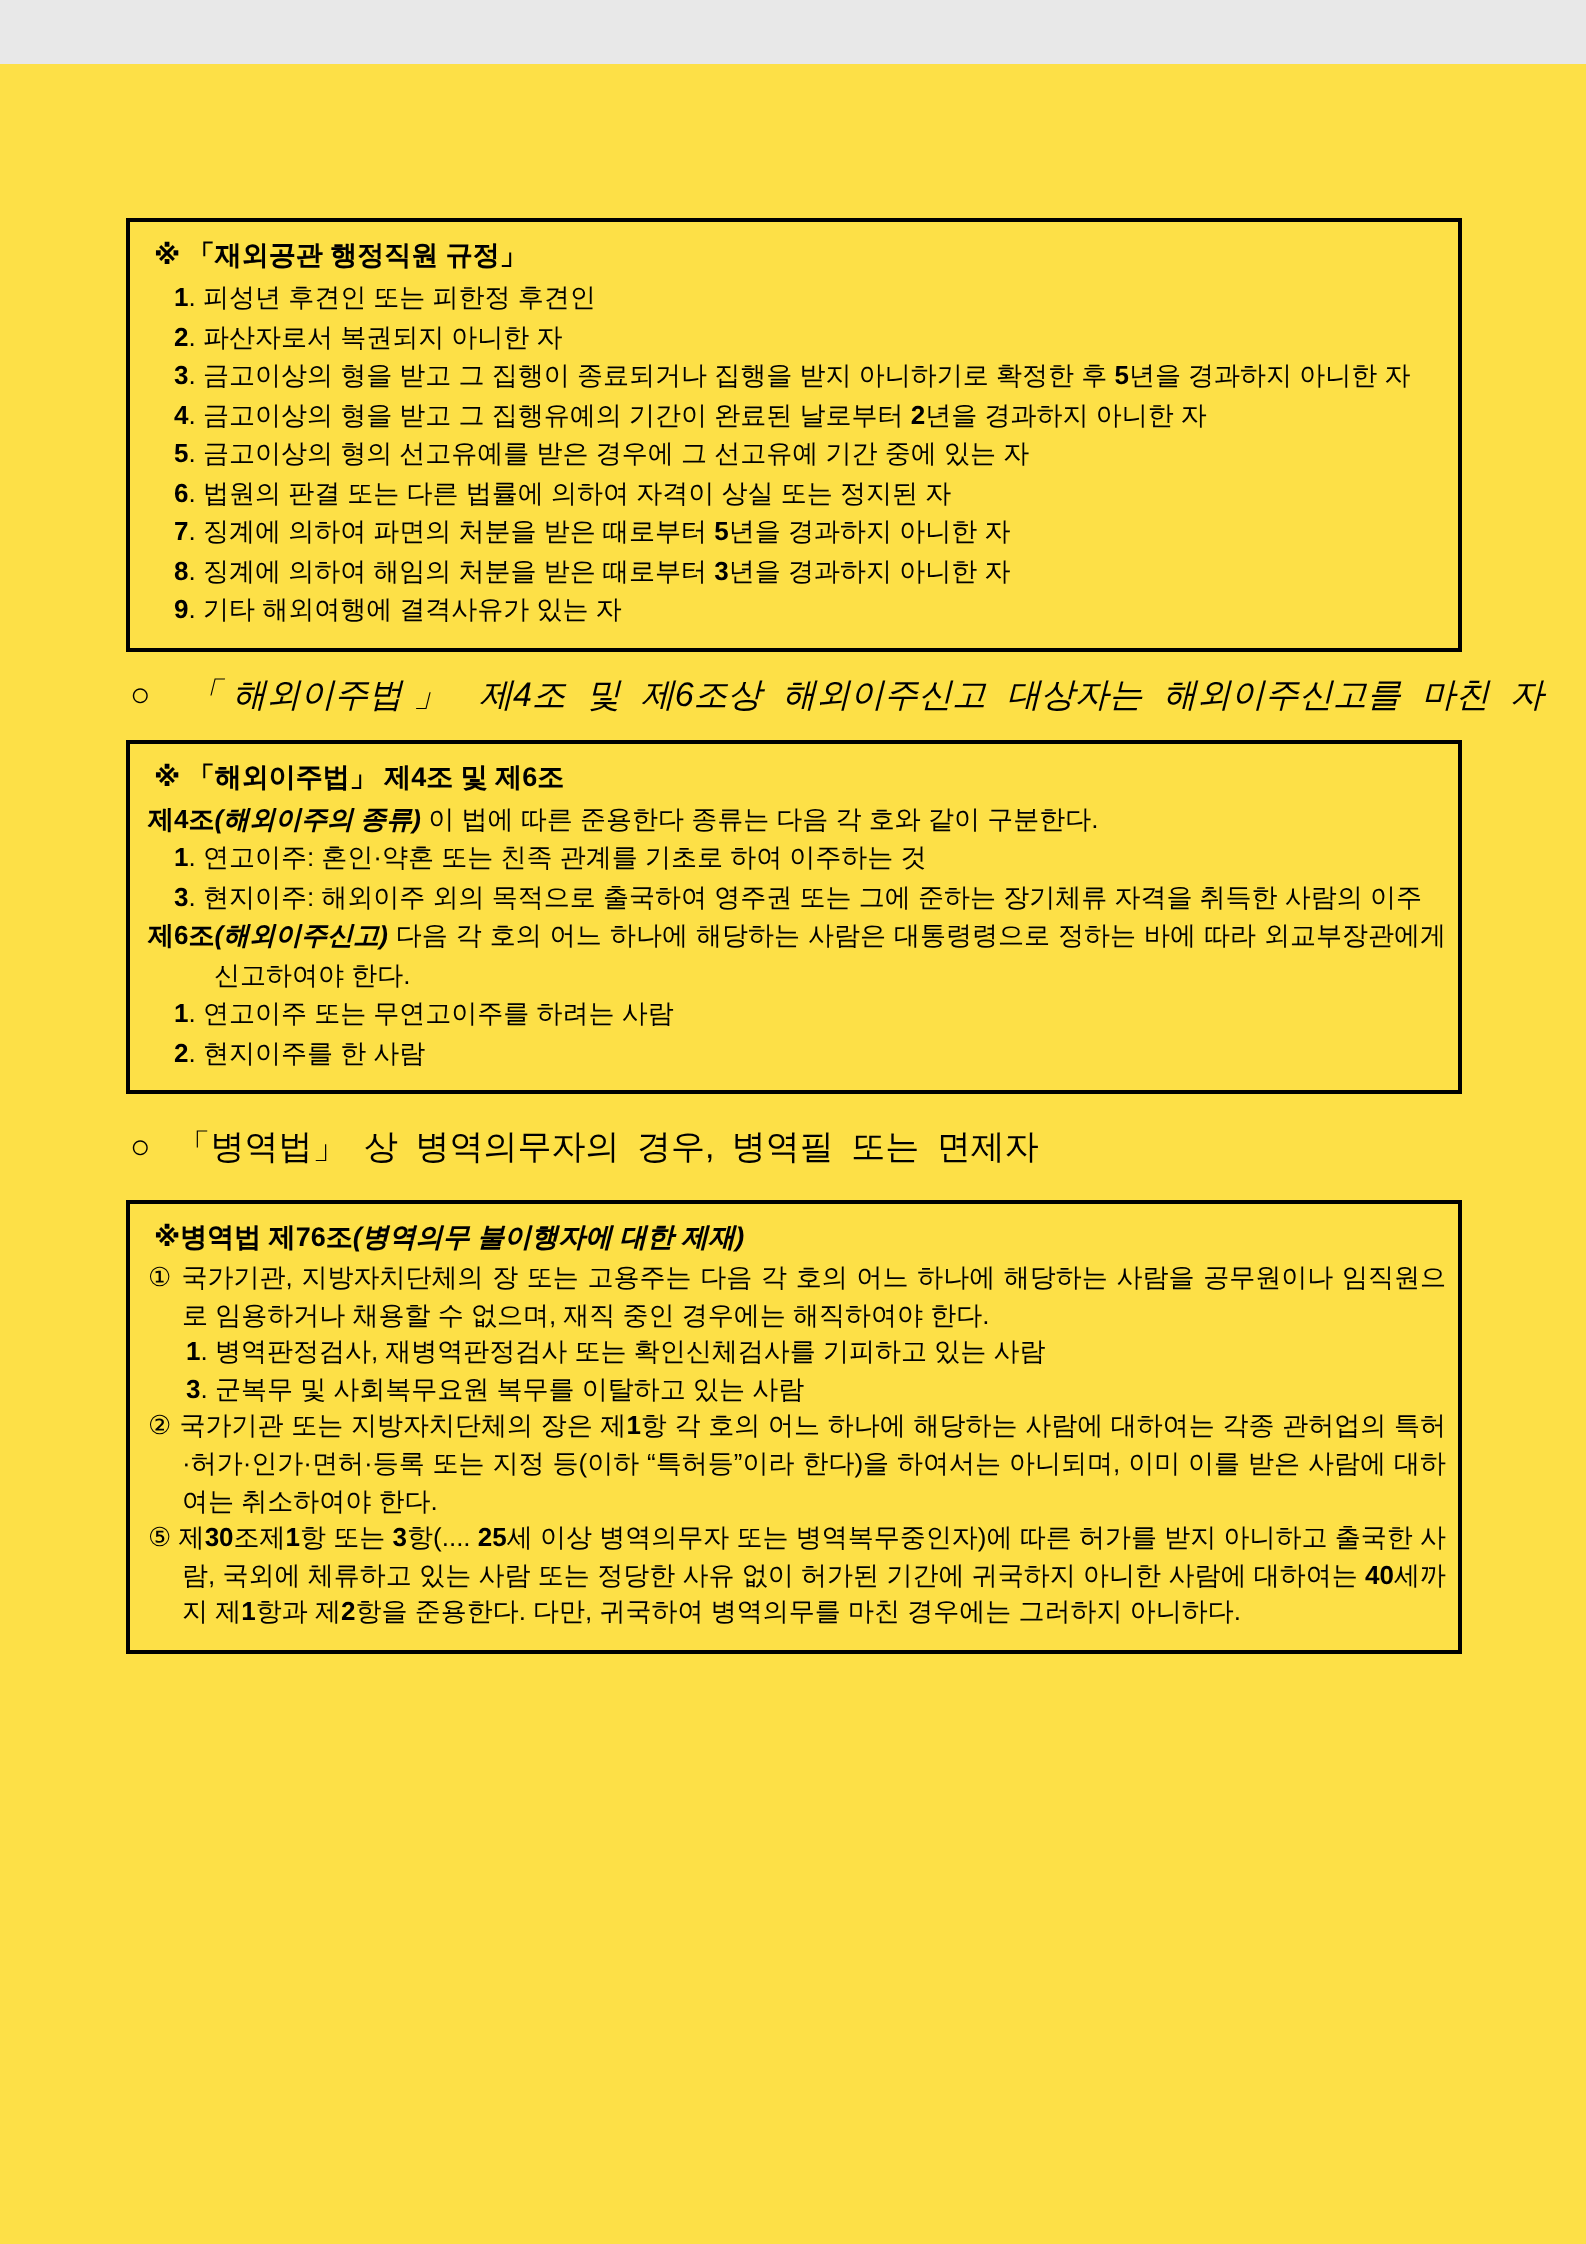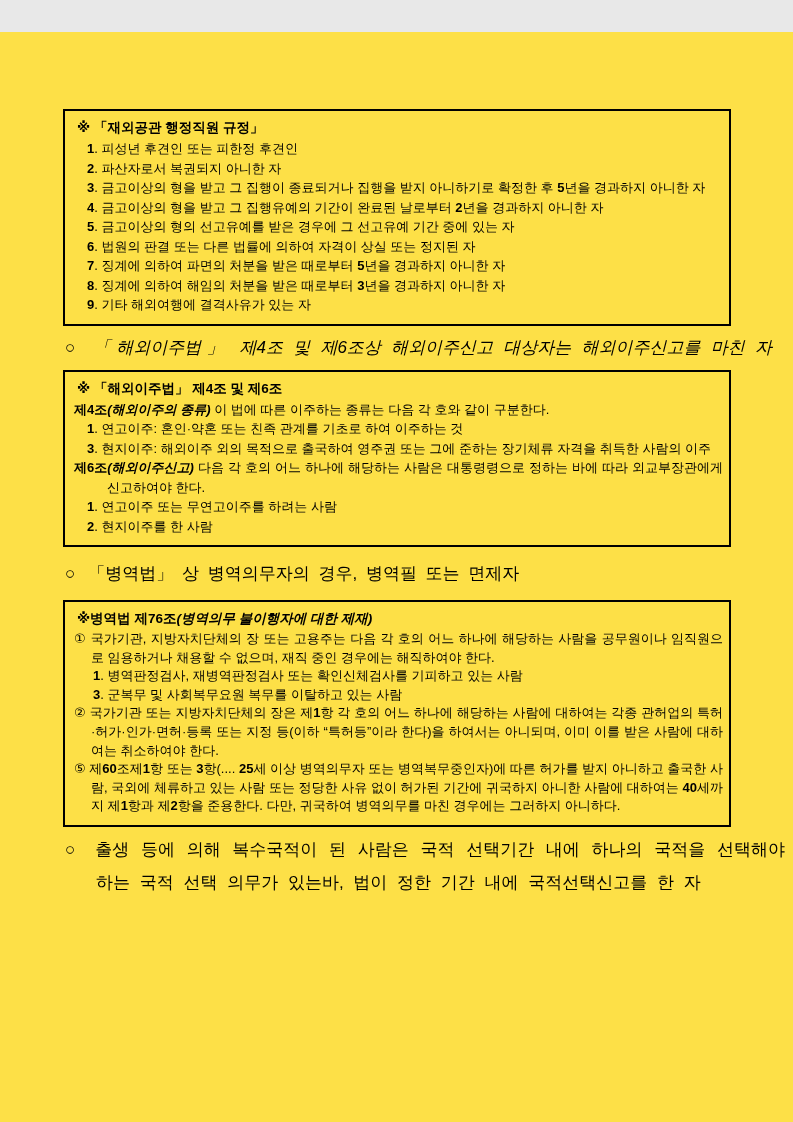--- a/index.html
+++ b/index.html
@@ -67,40 +67,36 @@
       <div class="bb item"><b>8</b>. 징계에 의하여 해임의 처분을 받은 때로부터 <b>3</b>년을 경과하지 아니한 자</div>
       <div class="bb item"><b>9</b>. 기타 해외여행에 결격사유가 있는 자</div>
     </div>
   </div>
 
   <div class="bullet b1 fill"><span class="marker">○</span><span>「해외이주법」 제4조 및 제6조상 해외이주신고 대상자는 해외이주신고를 마친 자</span></div>
 
   <div class="law-box box2">
     <div class="box-title">※ 「해외이주법」 제4조 및 제6조</div>
     <div class="box-body">
-      <div class="bb article"><span class="lbl-num">제4조</span><span class="lbl-paren">(해외이주의 종류)</span><span> 이 법에 따른 이주하는 종류는 다음 각 호와 같이 구분한다.</span></div>
+      <div class="bb article"><span class="lbl-num">제4조</span><span class="lbl-paren">(해외이주의 종류)</span><span> 이 법에 따른 준용한다 종류는 다음 각 호와 같이 구분한다.</span></div>
       <div class="bb item"><b>1</b>. 연고이주: 혼인·약혼 또는 친족 관계를 기초로 하여 이주하는 것</div>
       <div class="bb item"><b>3</b>. 현지이주: 해외이주 외의 목적으로 출국하여 영주권 또는 그에 준하는 장기체류 자격을 취득한 사람의 이주</div>
       <div class="bb article"><span class="lbl-num">제6조</span><span class="lbl-paren">(해외이주신고)</span><span> 다음 각 호의 어느 하나에 해당하는 사람은 대통령령으로 정하는 바에 따라 외교부장관에게 신고하여야 한다.</span></div>
       <div class="bb item"><b>1</b>. 연고이주 또는 무연고이주를 하려는 사람</div>
       <div class="bb item"><b>2</b>. 현지이주를 한 사람</div>
     </div>
   </div>
 
   <div class="bullet b2"><span class="marker">○</span><span>「병역법」 상 병역의무자의 경우, 병역필 또는 면제자</span></div>
 
   <div class="law-box box3">
     <div class="box-title"><span>※병역법 제76조</span><span class="title-paren">(병역의무 불이행자에 대한 제재)</span></div>
     <div class="box-body">
       <div class="bb clause">① 국가기관, 지방자치단체의 장 또는 고용주는 다음 각 호의 어느 하나에 해당하는 사람을 공무원이나 임직원으로 임용하거나 채용할 수 없으며, 재직 중인 경우에는 해직하여야 한다.</div>
       <div class="bb subitem"><b>1</b>. 병역판정검사, 재병역판정검사 또는 확인신체검사를 기피하고 있는 사람</div>
       <div class="bb subitem"><b>3</b>. 군복무 및 사회복무요원 복무를 이탈하고 있는 사람</div>
       <div class="bb clause">② 국가기관 또는 지방자치단체의 장은 제<b>1</b>항 각 호의 어느 하나에 해당하는 사람에 대하여는 각종 관허업의 특허·허가·인가·면허·등록 또는 지정 등(이하 “특허등”이라 한다)을 하여서는 아니되며, 이미 이를 받은 사람에 대하여는 취소하여야 한다.</div>
-      <div class="bb clause">⑤ 제<b>60</b>조제<b>1</b>항 또는 <b>3</b>항(.... <b>25</b>세 이상 병역의무자 또는 병역복무중인자)에 따른 허가를 받지 아니하고 출국한 사람, 국외에 체류하고 있는 사람 또는 정당한 사유 없이 허가된 기간에 귀국하지 아니한 사람에 대하여는 <b>40</b>세까지 제<b>1</b>항과 제<b>2</b>항을 준용한다. 다만, 귀국하여 병역의무를 마친 경우에는 그러하지 아니하다.</div>
+      <div class="bb clause">⑤ 제<b>30</b>조제<b>1</b>항 또는 <b>3</b>항(.... <b>25</b>세 이상 병역의무자 또는 병역복무중인자)에 따른 허가를 받지 아니하고 출국한 사람, 국외에 체류하고 있는 사람 또는 정당한 사유 없이 허가된 기간에 귀국하지 아니한 사람에 대하여는 <b>40</b>세까지 제<b>1</b>항과 제<b>2</b>항을 준용한다. 다만, 귀국하여 병역의무를 마친 경우에는 그러하지 아니하다.</div>
     </div>
   </div>
 
-  <div class="bullet b3">
-    <div class="line1 fill"><span class="marker">○</span><span>출생 등에 의해 복수국적이 된 사람은 국적 선택기간 내에 하나의 국적을 선택해야</span></div>
-    <div class="line2">하는 국적 선택 의무가 있는바, 법이 정한 기간 내에 국적선택신고를 한 자</div>
-  </div>
 
 </div>
 
 </body></html>

